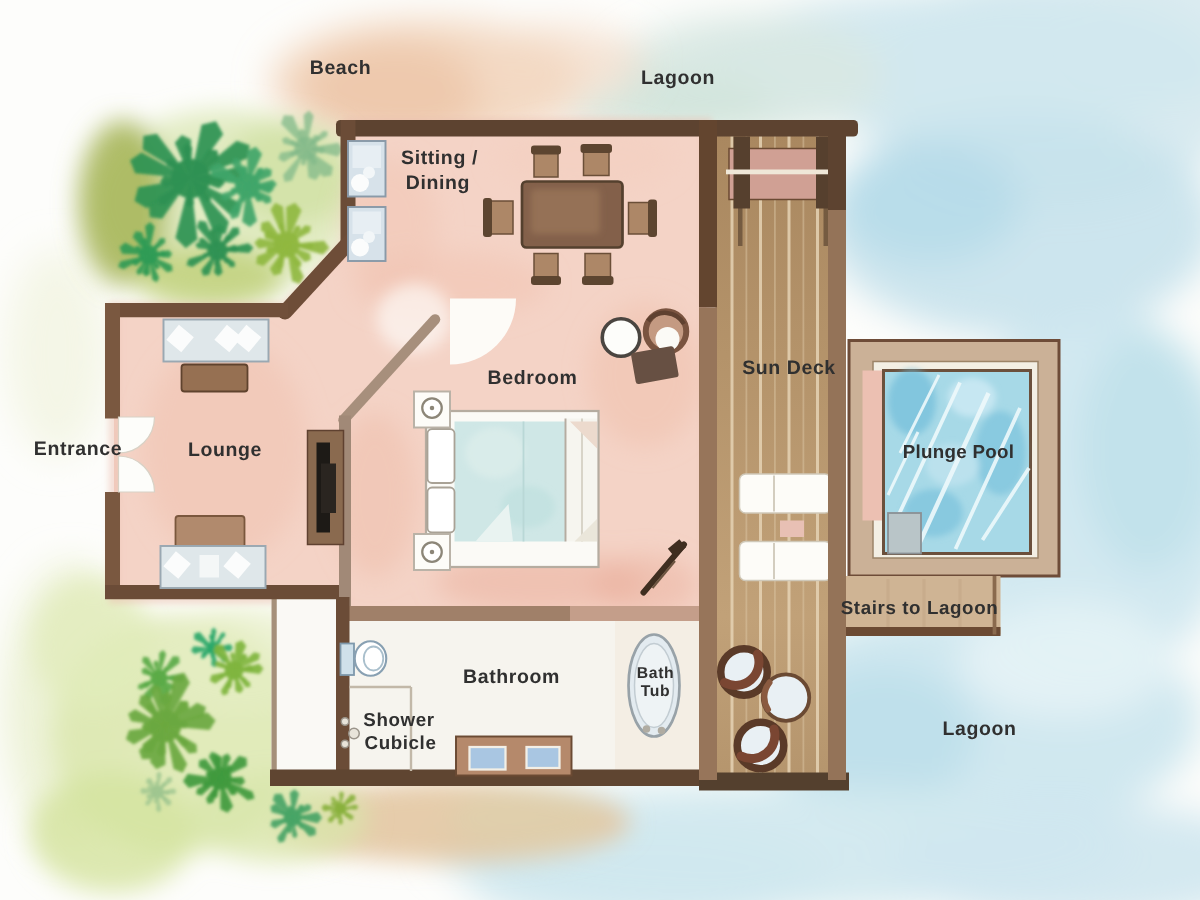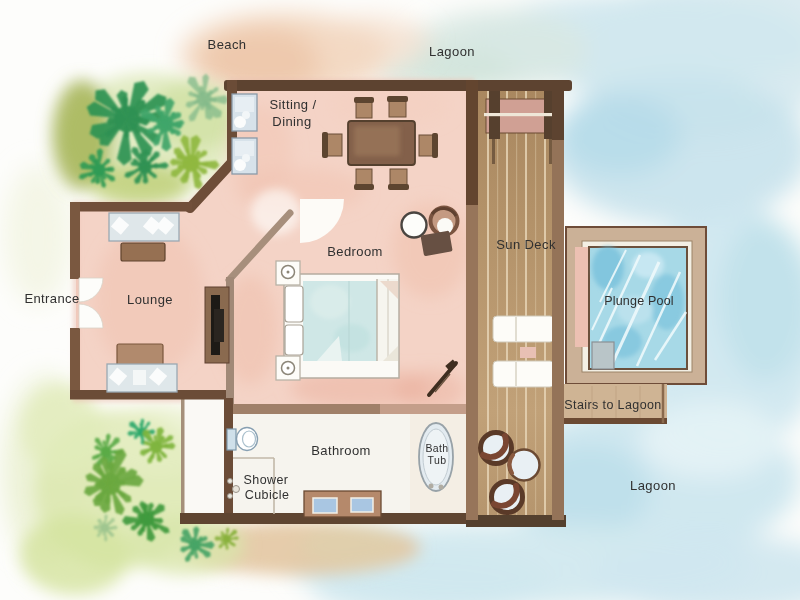--- a/index.html
+++ b/index.html
@@ -1,14 +1,14 @@
 <!DOCTYPE html>
 <html><head><meta charset="utf-8"><style>
 html,body{margin:0;padding:0;background:#fdfdfb;}
-.page{position:relative;width:800px;height:600px;background:#fdfdfb;overflow:hidden;font-family:"Liberation Sans",sans-serif;}
+.page{position:relative;width:800px;height:600px;background:#fdfdfb;overflow:hidden;font-family:"Liberation Sans",sans-serif;font-weight:bold;}
 </style></head><body>
 <div class="page">
 <svg width="800" height="600" viewBox="0 0 800 600" xmlns="http://www.w3.org/2000/svg">
 <defs>
 <filter id="b12" x="-60%" y="-60%" width="220%" height="220%">
           <feGaussianBlur stdDeviation="12"></feGaussianBlur>
         </filter>
 <filter id="b8" x="-60%" y="-60%" width="220%" height="220%">
           <feGaussianBlur stdDeviation="8"></feGaussianBlur>
         </filter>

